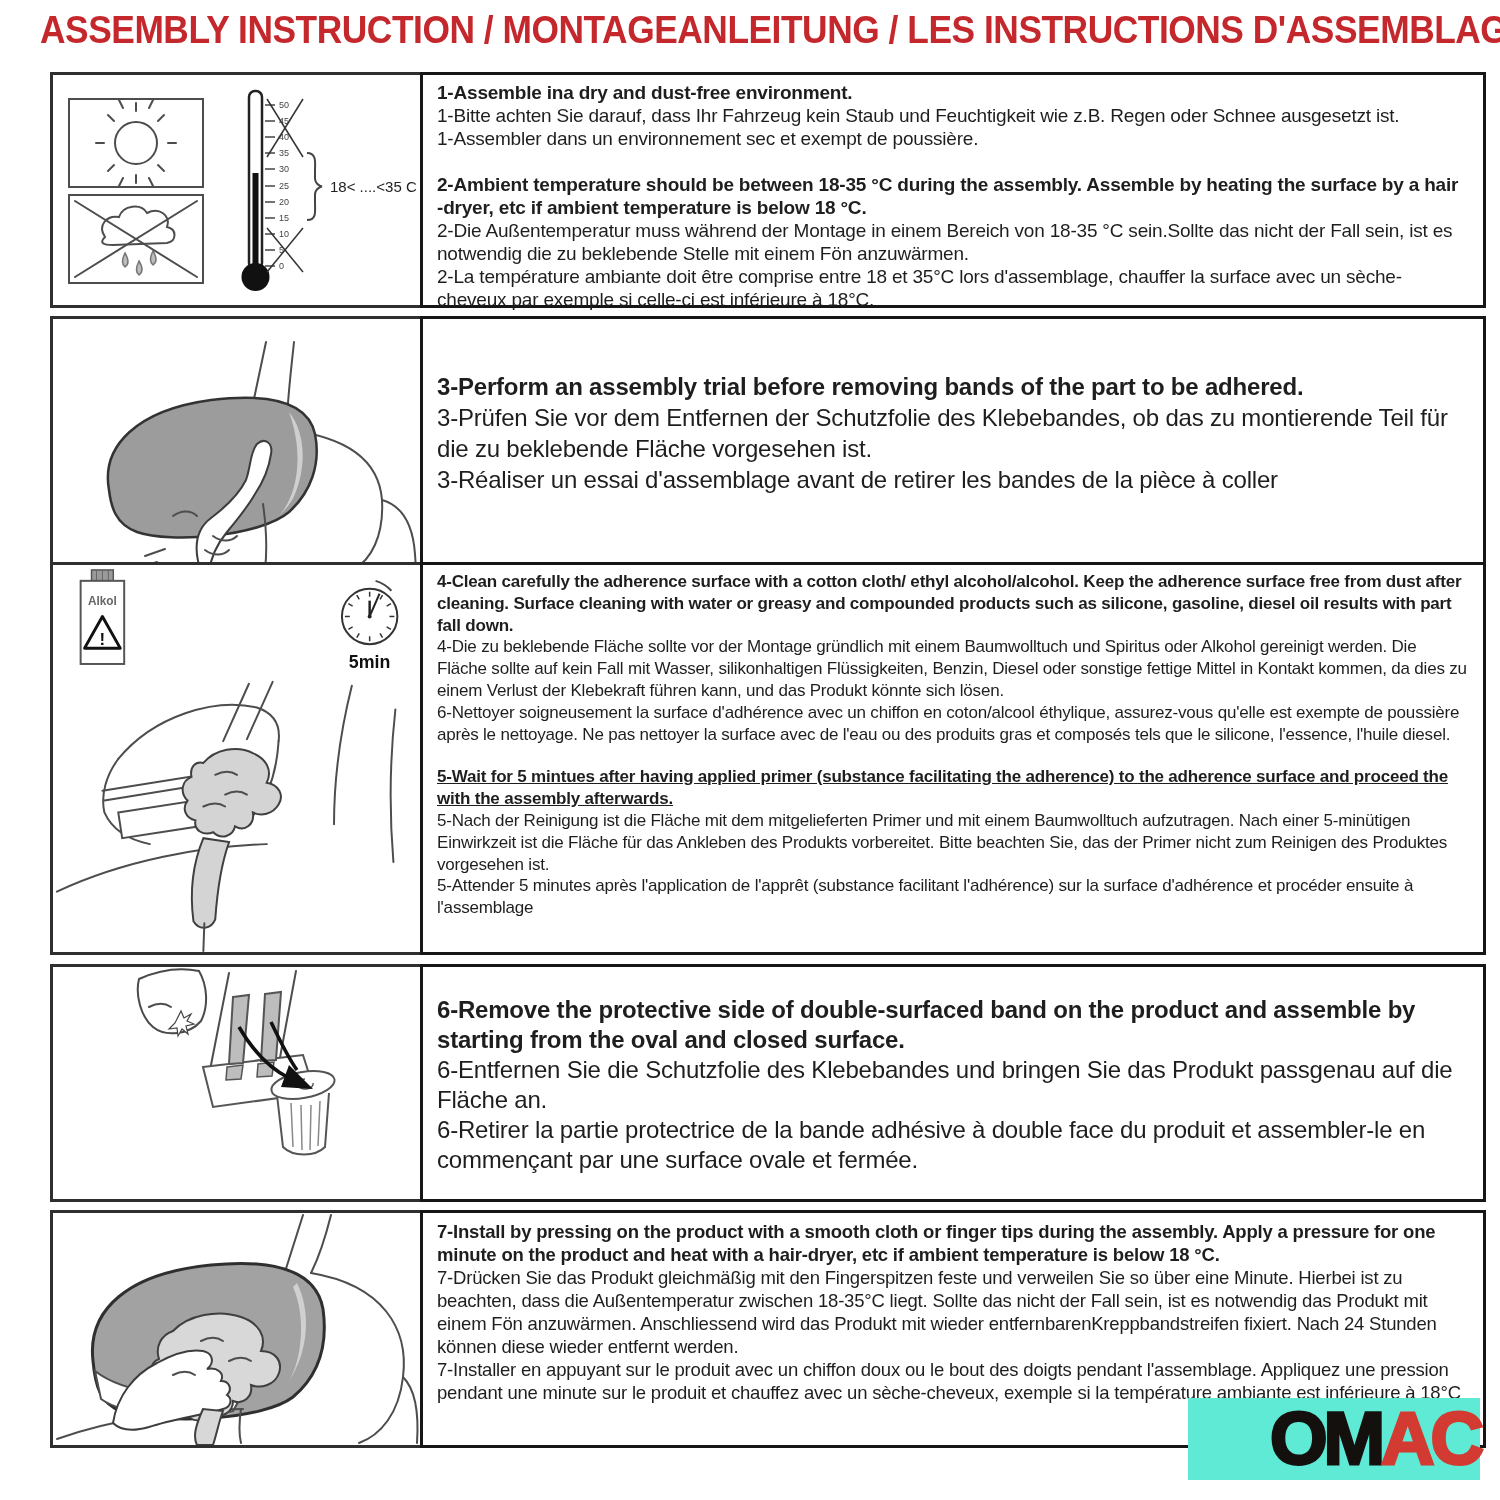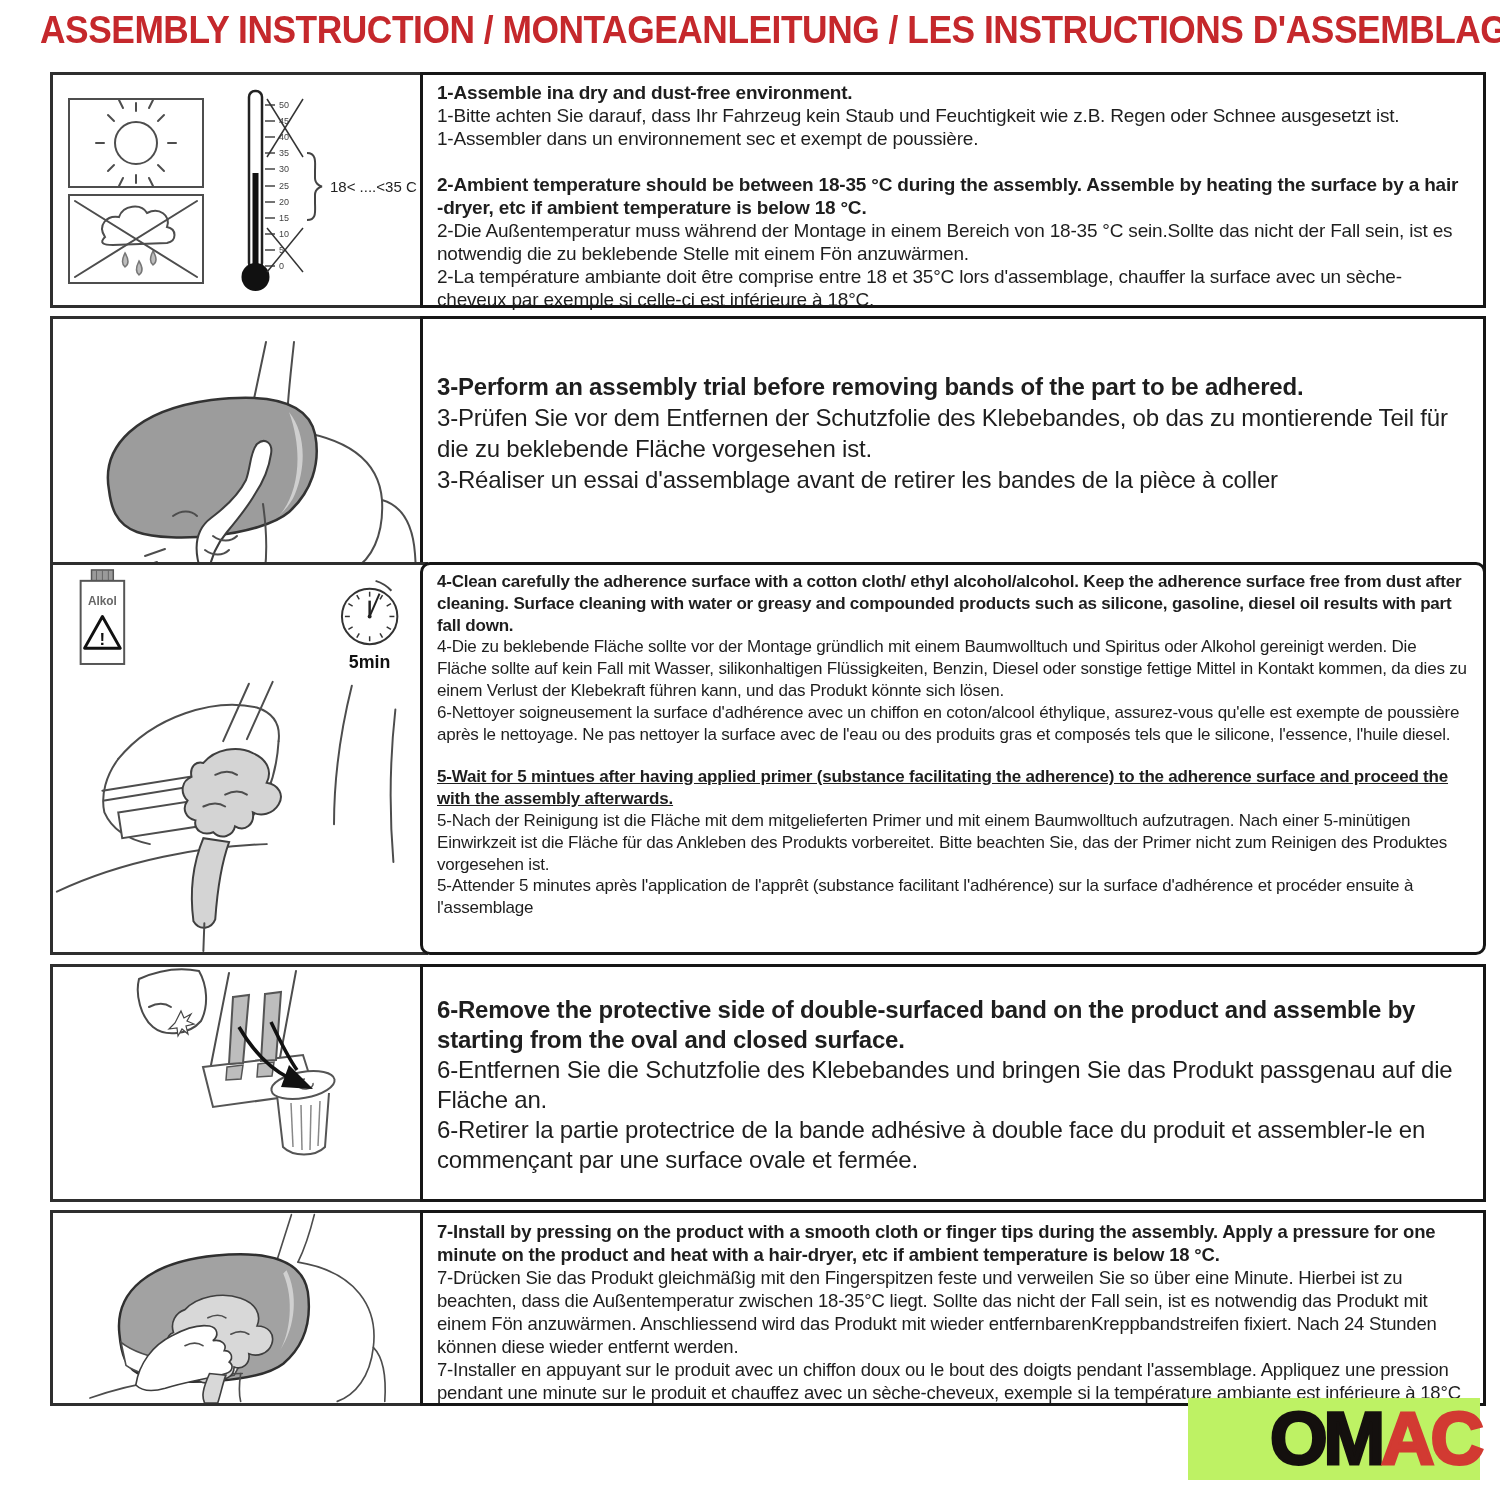--- a/index.html
+++ b/index.html
@@ -10,42 +10,42 @@
   .title{
     position:absolute;top:9px;left:40px;font-size:38px;font-weight:bold;
     color:#c5282c;white-space:nowrap;letter-spacing:-0.5px;
     transform:scaleX(0.93);transform-origin:left top;
   }
   .row{position:absolute;left:35px;width:1451px;}
   .r1{top:72px;height:236px;}
   .r2{top:316px;height:280px;}
   .r3{top:562px;height:393px;}
   .r4{top:964px;height:238px;}
-  .r5{top:1210px;height:196px;}
+  .r5{top:1210px;height:238px;}
   .illus{
     position:absolute;left:15px;top:0;width:378px;height:100%;
     border:3px solid #2f2f2f;box-sizing:border-box;background:#fff;
   }
   .illus svg{display:block;width:100%;height:100%;}
   .tb{
     position:absolute;left:385px;top:0;right:0;bottom:0;
     border:3px solid #161616;box-sizing:border-box;background:#fff;
     padding:6px 14px 0 14px;
   }
   .tb p{margin:0;letter-spacing:-0.2px;}
   .b{font-weight:bold;}
   .r1 .tb{font-size:19px;line-height:23px;}
   .r1 .gap{margin-top:23px;}
   .r2 .tb{font-size:24px;line-height:31px;padding-top:52px;}
-  .r3 .tb{font-size:17px;line-height:21.8px;border-radius:10px;}
+  .r3 .tb{font-size:17px;line-height:21.8px;}
   .r3 .gap{margin-top:21px;text-decoration:underline;}
   .r4 .tb{font-size:24px;line-height:30px;padding-top:28px;}
   .r5 .tb{font-size:18.5px;line-height:23px;padding-top:7px;}
   .logo{
-    position:absolute;left:1188px;top:1398px;width:292px;height:82px;background:#bef264;
+    position:absolute;left:1188px;top:1398px;width:292px;height:82px;background:#5eead4;
     display:flex;align-items:center;justify-content:flex-end;z-index:5;
     font-weight:bold;font-size:74px;letter-spacing:-4px;line-height:1;
   }
   .logo .lb{color:#14100e;-webkit-text-stroke:3px #14100e;}
   .logo .lr{color:#d23a32;-webkit-text-stroke:3px #d23a32;}
   svg text{font-family:"Liberation Sans",sans-serif;}
   svg .ln{stroke:#4d4d4d;stroke-width:2;fill:none;stroke-linecap:round;}
 </style>
 </head>
 <body>

